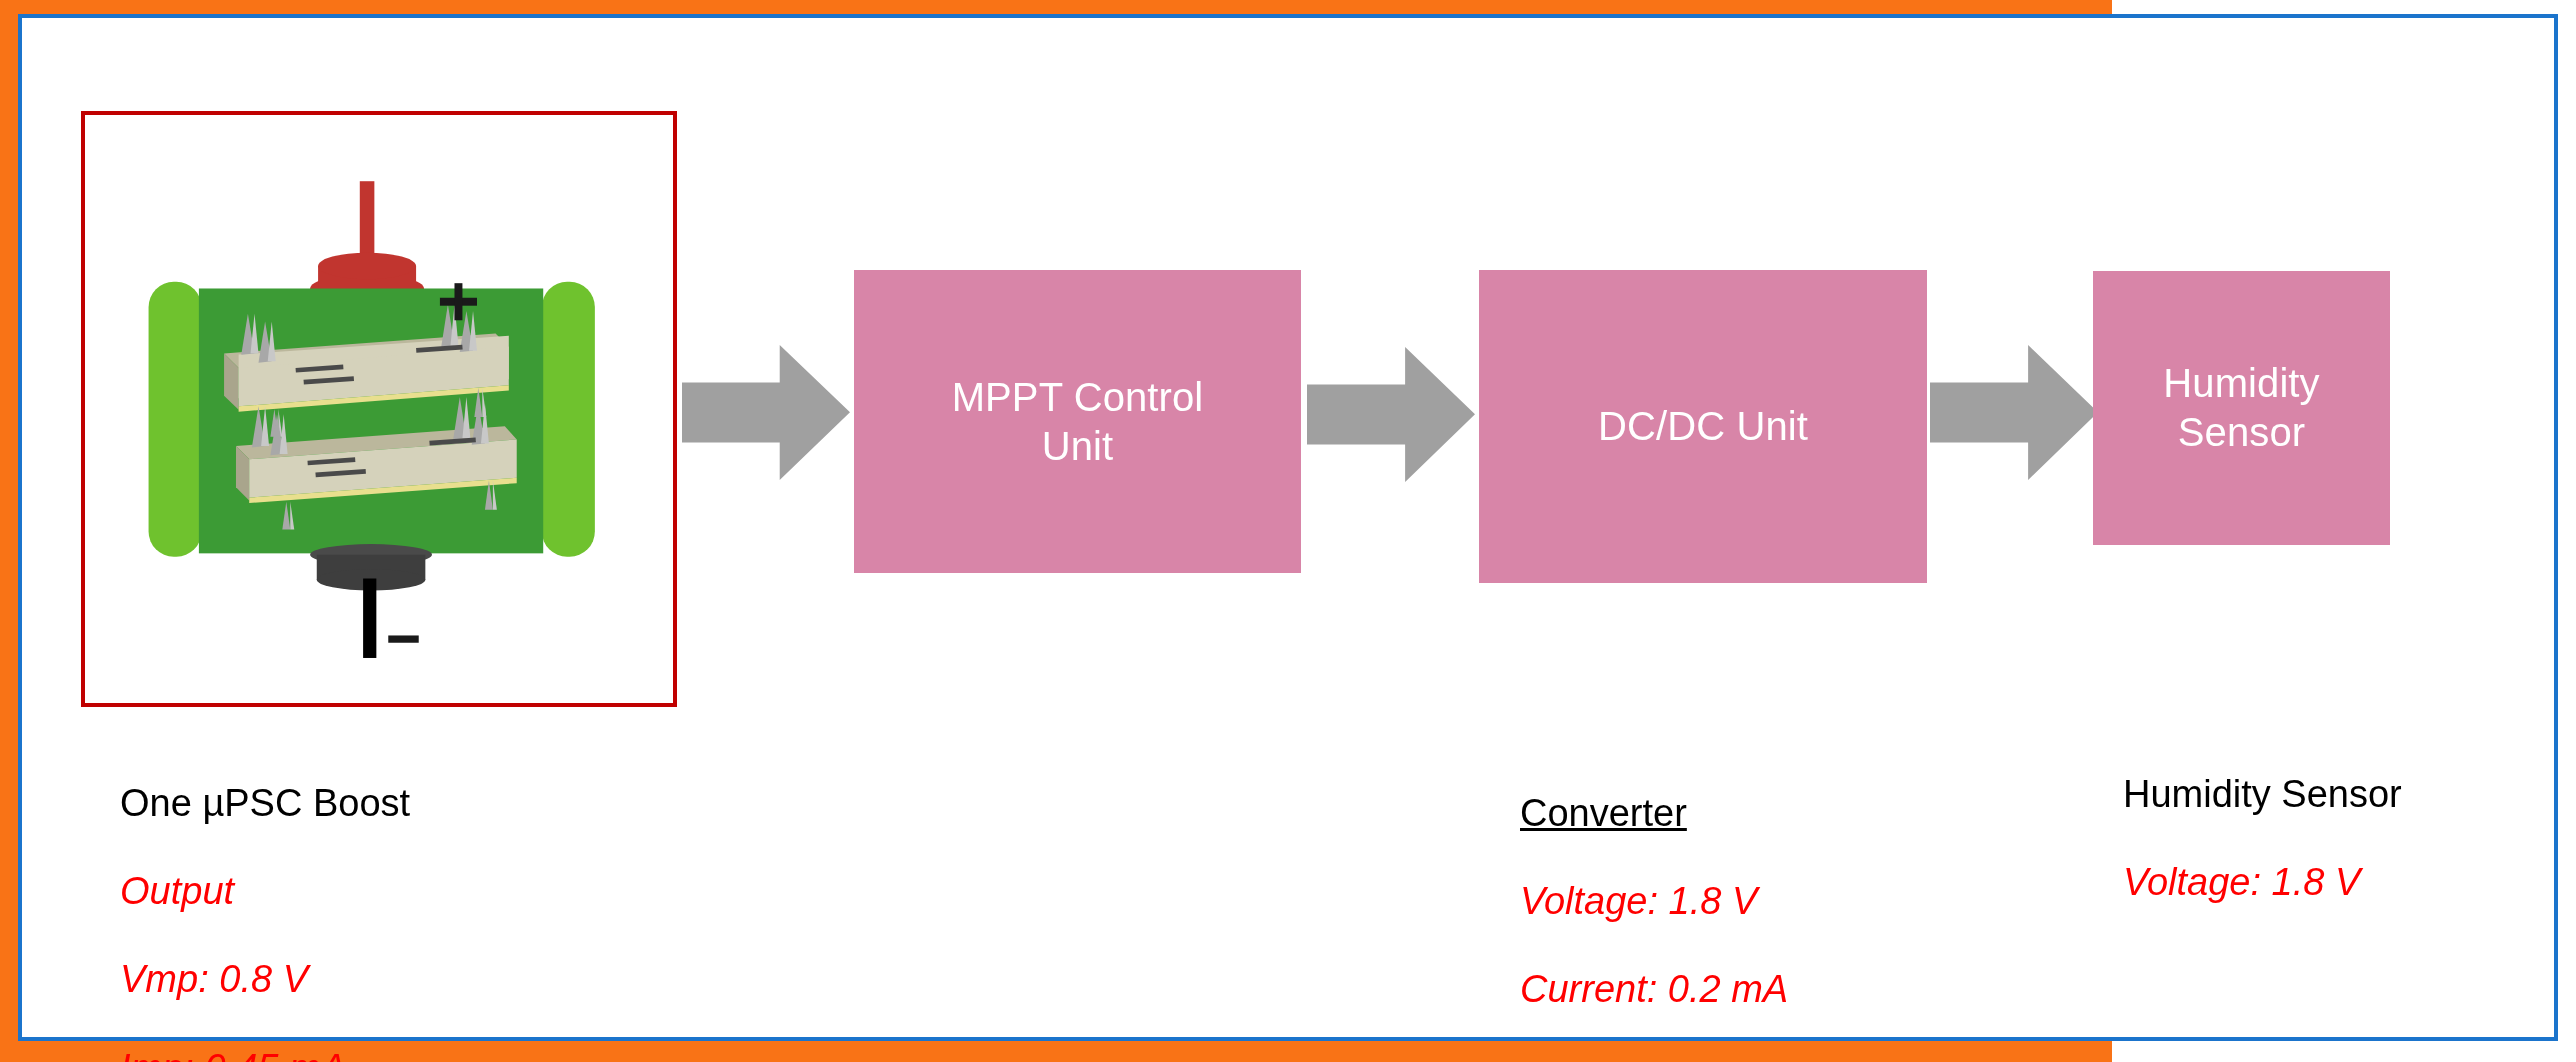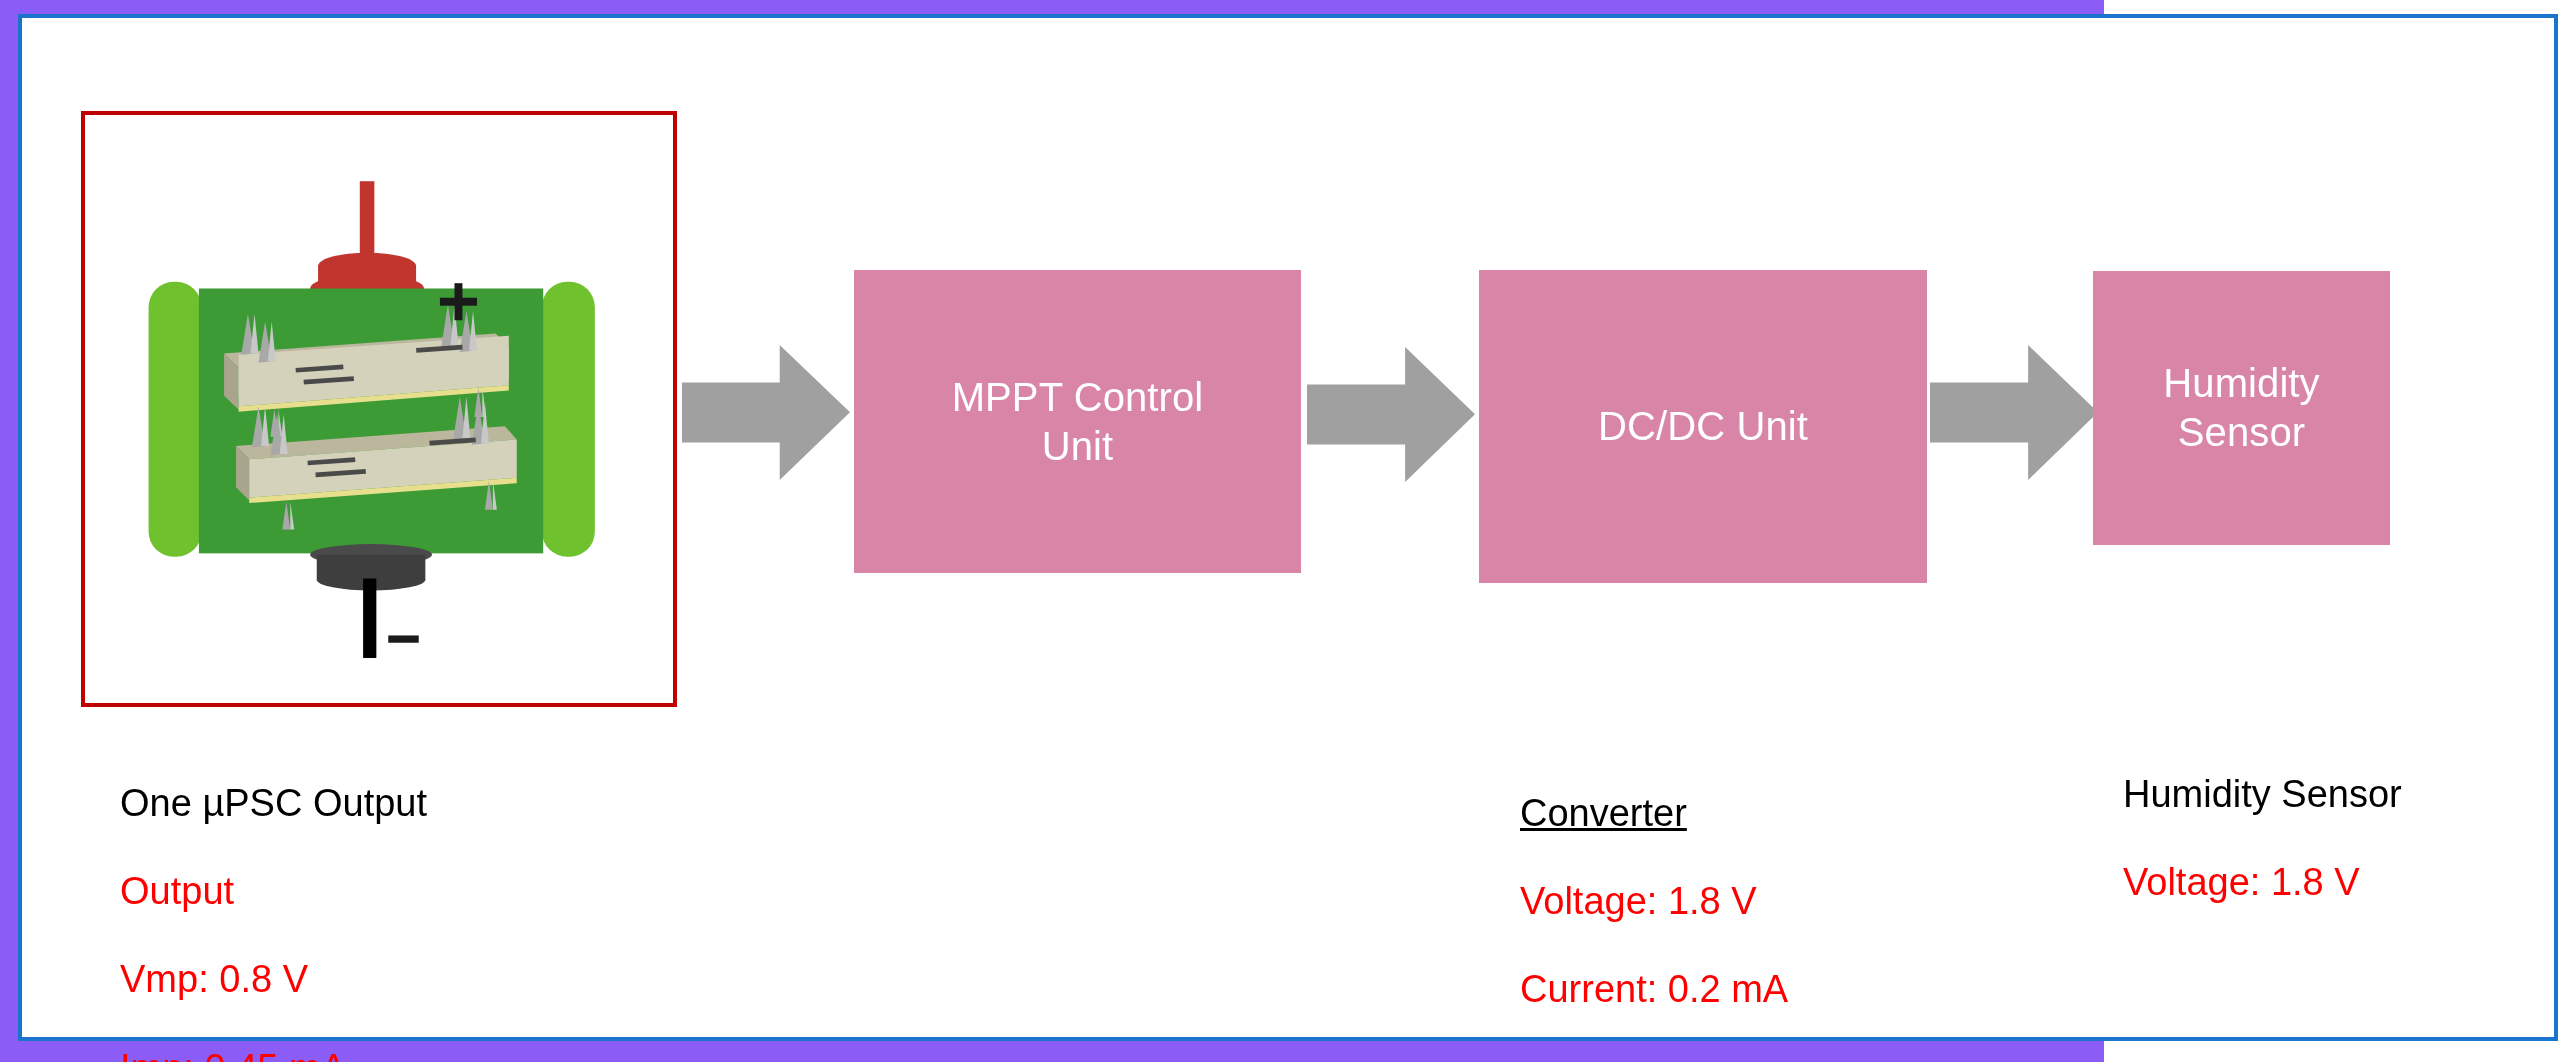--- a/index.html
+++ b/index.html
@@ -11,21 +11,22 @@
     width: 2576px;
     height: 1063px;
     font-family: "Liberation Sans", sans-serif;
     overflow: hidden;
   }
 
   #canvas {
     position: relative;
     width: 2104px;
     height: 1063px;
-    background: #8b5cf6;
+    background: #f97316;
+    padding-left: 8px;
   }
 
   
   .outer-frame {
     position: absolute;
     left: 18px;
     top: 14px;
     width: 2540px;
     height: 1027px;
     border: 4px solid #1B74CC;
@@ -89,21 +90,21 @@
 
   
   .caption {
     position: absolute;
     font-size: 38px;
     line-height: 1.16;
     color: #000000;
     white-space: pre-line;
   }
   .caption .hdr { color: #000000; }
-  .caption .val { color: #FF0000; }
+  .caption .val { color: #FF0000; font-style: italic; }
 
   #cap-panel    { left: 98px;  top: 719px; width: 510px; }
   #cap-boost    { left: 1498px; top: 729px; width: 423px; }
   #cap-humidity { left: 2101px; top: 710px; width: 429px; }
 
   #cap-boost .hdr {
     display: block;
     text-align: justify;
     text-align-last: justify;
     width: 417px;
@@ -234,21 +235,21 @@
       </svg>
     </div>
 
     <div class="proc-box" id="box-humidity">
       <div>
         <span>Humidity Sensor</span>
       </div>
     </div>
 
     <div class="caption" id="cap-panel">
-      <div class="hdr">One µPSC Output</div>
+      <div class="hdr">One µPSC Boost</div>
       <div class="val">Output</div>
       <div class="val">Vmp: 0.8 V</div>
       <div class="val">Imp: 0.45 mA</div>
     </div>
 
     <div class="caption" id="cap-boost">
       <div class="hdr"><span class="l2">Converter</span></div>
       <div class="val">Voltage: 1.8 V</div>
       <div class="val">Current: 0.2 mA</div>
     </div>

